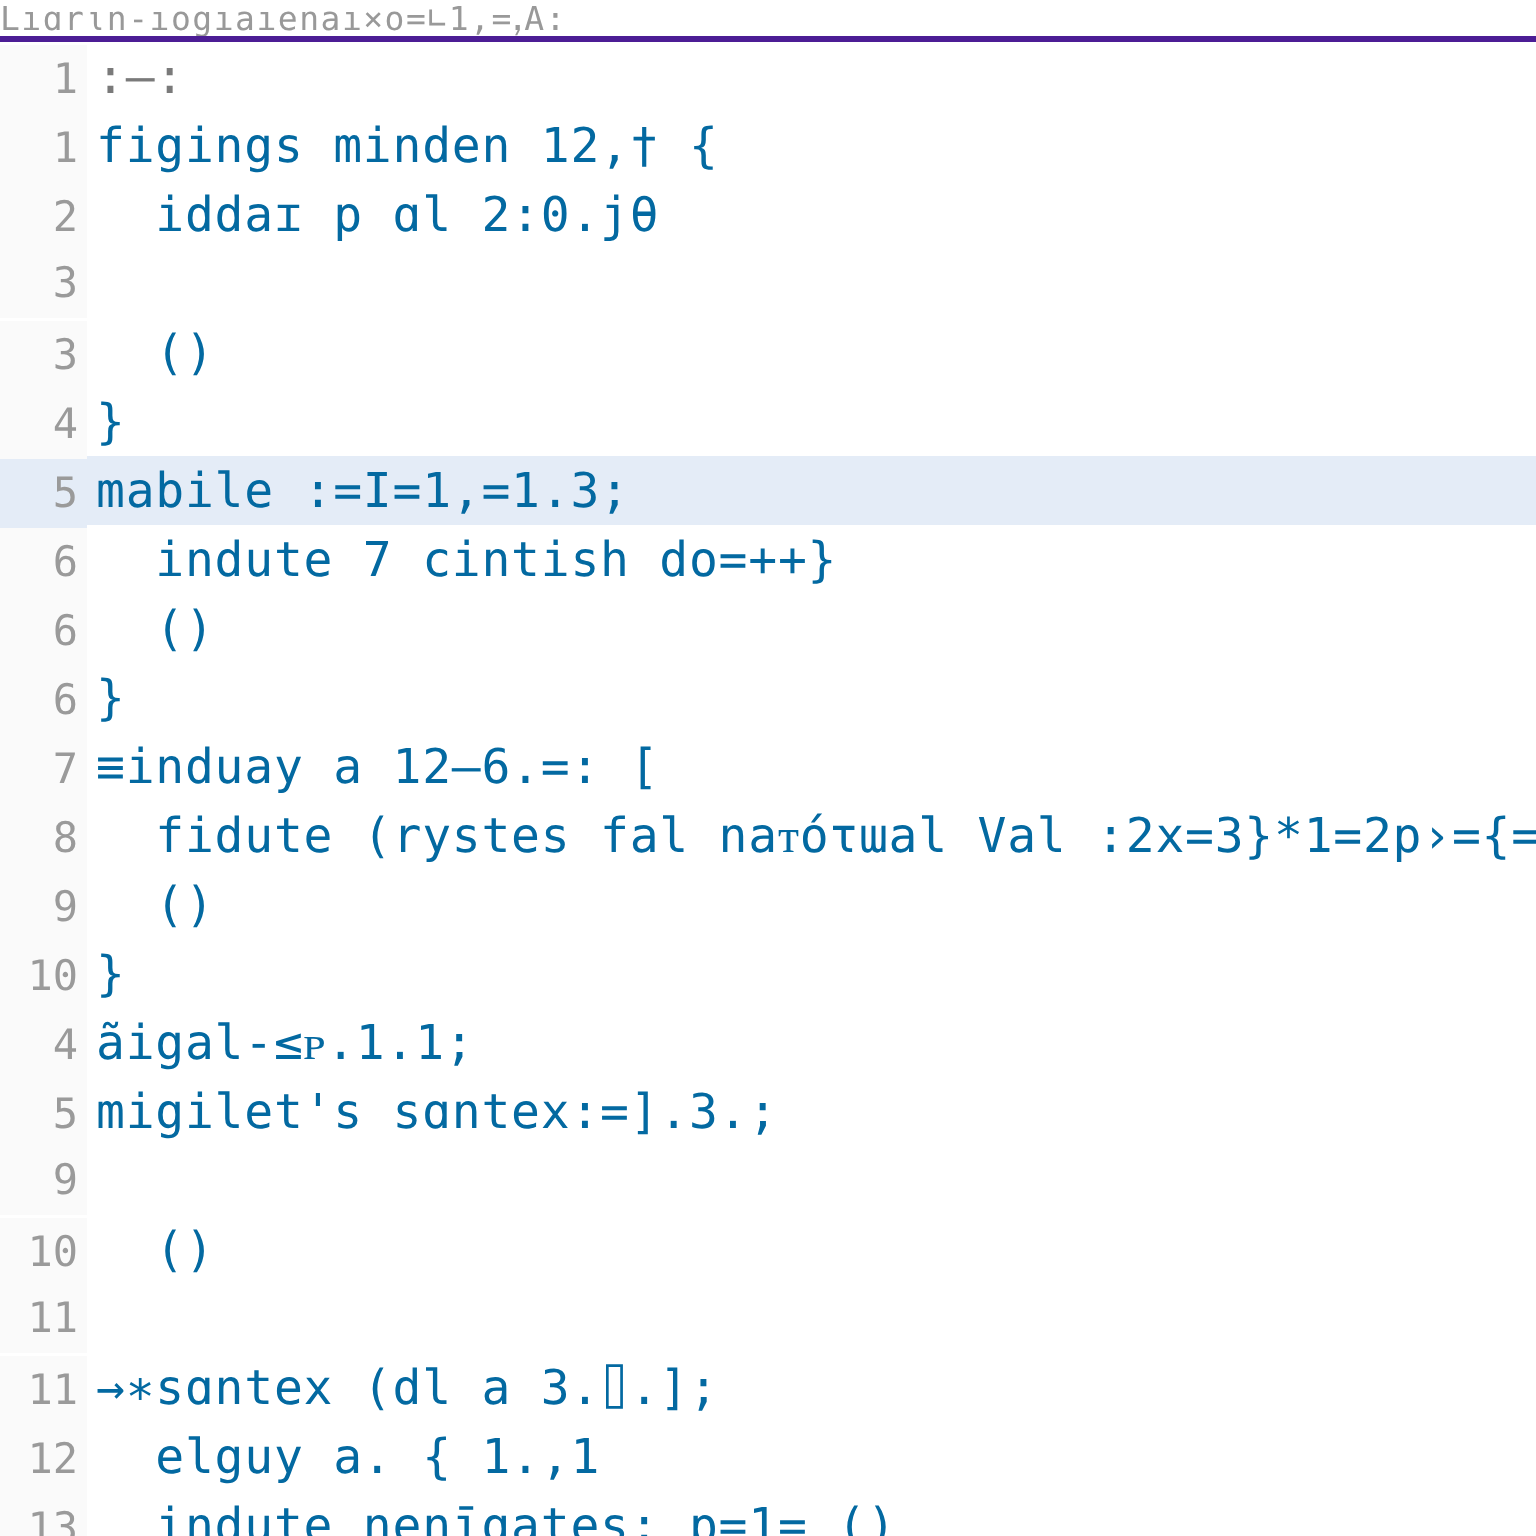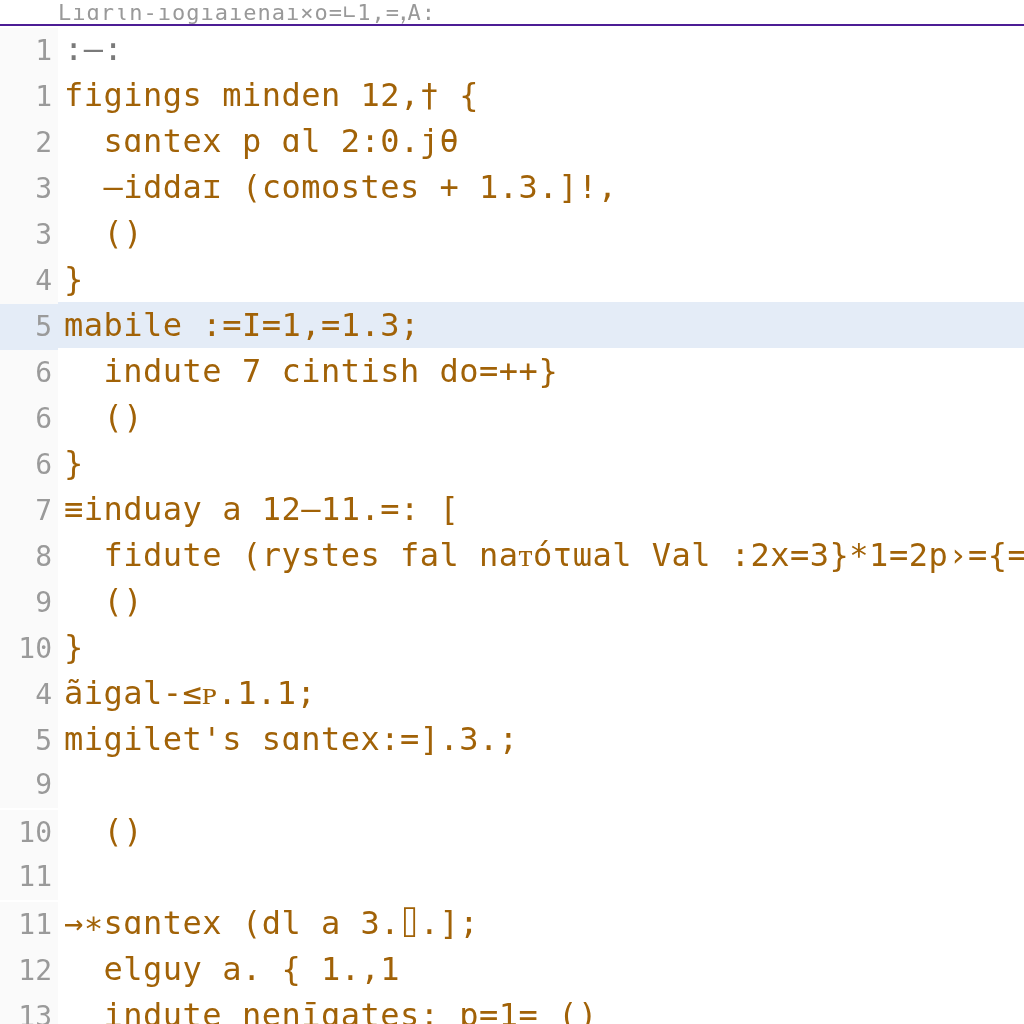--- a/index.html
+++ b/index.html
@@ -13,27 +13,26 @@
     color: #333;
     overflow: hidden;
   }
   .editor {
     display: flex;
     flex-direction: column;
     height: 100%;
   }
   .top-bar {
     height: 24px;
-    padding-left: 58px;
     padding-top: 0px;
     font-size: 22px;
     color: #999;
     font-family: inherit;
     letter-spacing: 1px;
-    border-bottom: 2px solid #4c1d95;
+    border-bottom: 4px solid #4c1d95;
     white-space: nowrap;
     overflow: hidden;
   }
   .code-area {
     flex: 1;
     overflow: hidden;
   }
   .line {
     display: flex;
     align-items: baseline;
@@ -47,21 +46,21 @@
     padding-right: 6px;
     color: #9a9a9a;
     background: #fafafa;
     font-size: 28px;
     user-select: none;
     border-right: 0;
   }
   .content {
     padding-left: 6px;
     white-space: pre;
-    color: #a16207;
+    color: #0369a1;
     letter-spacing: 0.5px;
   }
   .line.highlight {
     background: #e4ecf7;
   }
   .line.highlight .gutter {
     background: #e4ecf7;
   }
   .muted { color: #7a7a7a; }
 </style>
@@ -76,25 +75,24 @@
       <div class="line">
         <div class="gutter">1</div>
         <div class="content muted">:—:</div>
       </div>
       <div class="line">
         <div class="gutter">1</div>
         <div class="content">figings minden 12,† {</div>
       </div>
       <div class="line">
         <div class="gutter">2</div>
-        <div class="content">  sɑntex p ɑl 2:0.jθ</div>
+        <div class="content">  iddaɪ p ɑl 2:0.jθ</div>
       </div>
       <div class="line">
         <div class="gutter">3</div>
-        <div class="content">  —iddaɪ (comostes + 1.3.]!,</div>
       </div>
       <div class="line">
         <div class="gutter">3</div>
         <div class="content">  ()</div>
       </div>
       <div class="line">
         <div class="gutter">4</div>
         <div class="content">}</div>
       </div>
       <div class="line highlight">
@@ -108,21 +106,21 @@
       <div class="line">
         <div class="gutter">6</div>
         <div class="content">  ()</div>
       </div>
       <div class="line">
         <div class="gutter">6</div>
         <div class="content">}</div>
       </div>
       <div class="line">
         <div class="gutter">7</div>
-        <div class="content">≡induay a 12–11.=: [</div>
+        <div class="content">≡induay a 12–6.=: [</div>
       </div>
       <div class="line">
         <div class="gutter">8</div>
         <div class="content">  fidute (rystes fal naᴛότɯal Val :2x=3}*1=2p›={=2o,()</div>
       </div>
       <div class="line">
         <div class="gutter">9</div>
         <div class="content">  ()</div>
       </div>
       <div class="line">

